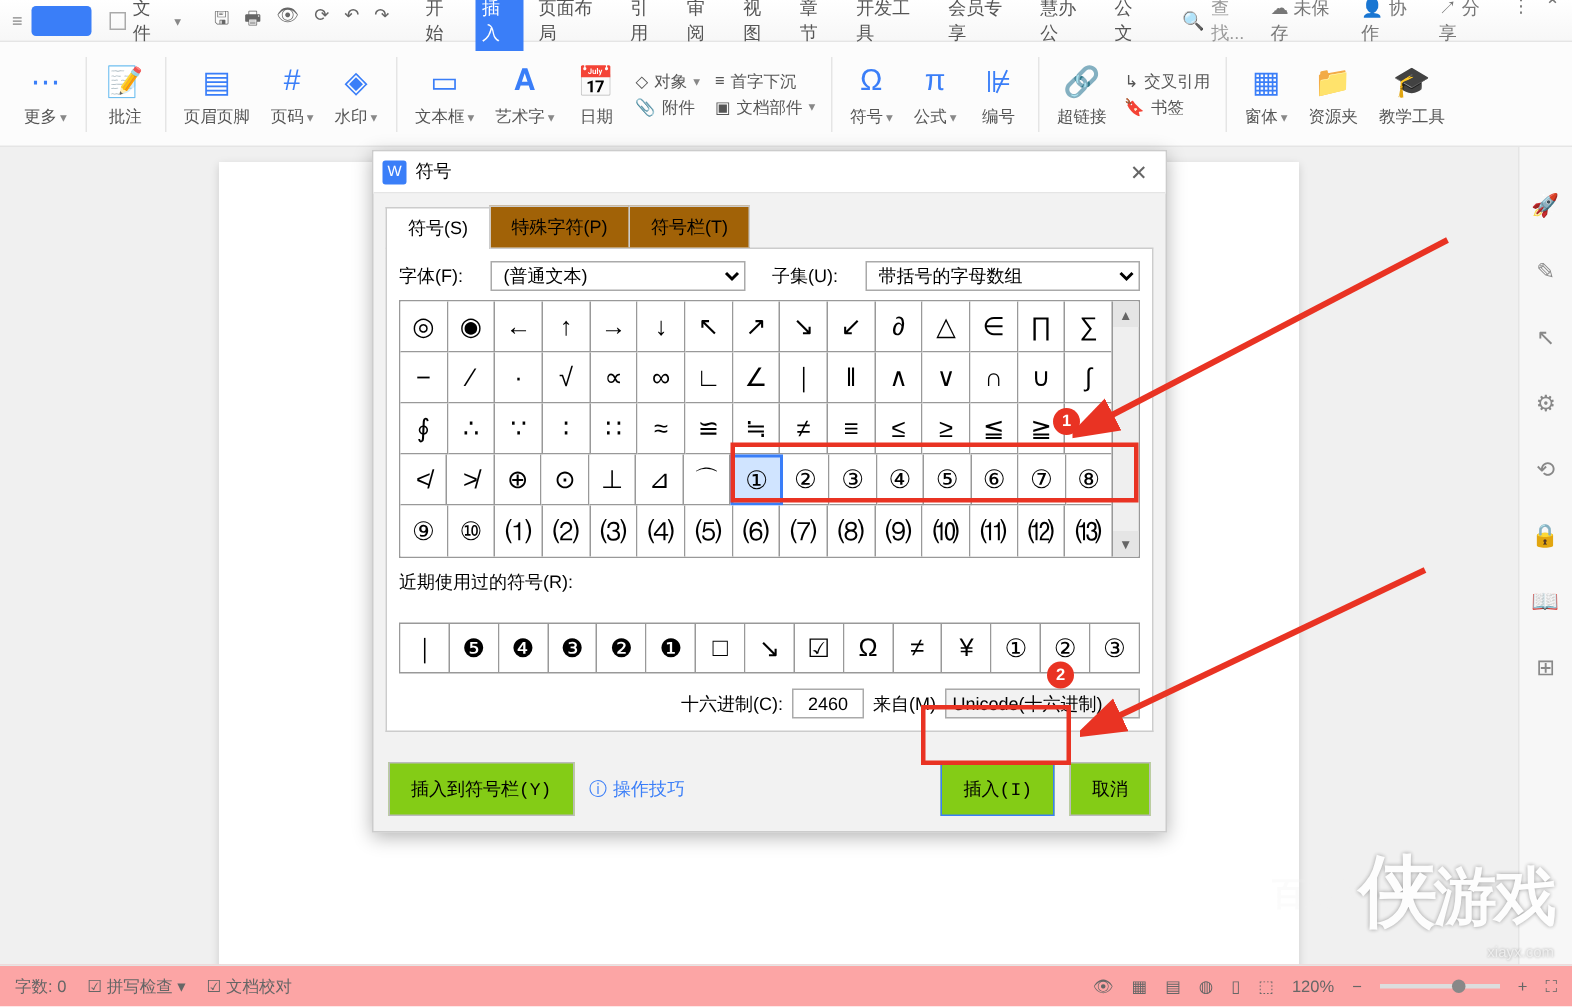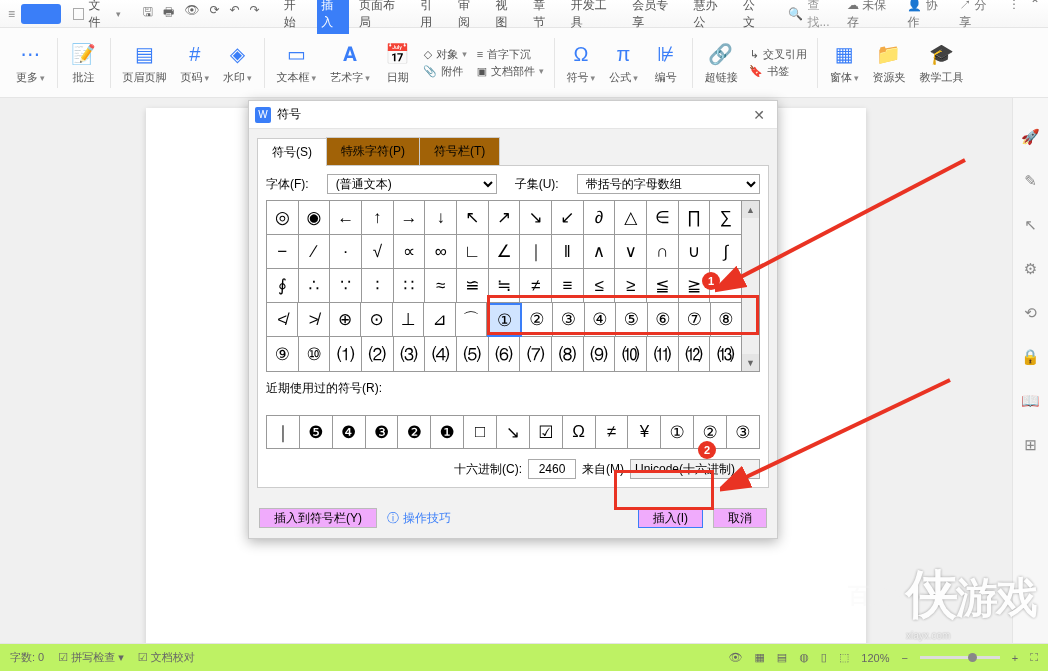--- a/index.html
+++ b/index.html
@@ -30,21 +30,21 @@
 
 
 .docarea { position:absolute; top:98px; left:0; right:36px; bottom:28px; background:#f0f0f0; overflow:hidden; }
 .page { position:absolute; left:50%; top:10px; transform:translateX(-50%); width:720px; height:900px; background:#fff; box-shadow:0 2px 6px rgba(0,0,0,0.15); }
 
 
 .sidepanel { position:absolute; right:0; top:98px; width:36px; bottom:28px; background:#f7f7f7; border-left:1px solid #e5e5e5; display:flex; flex-direction:column; align-items:center; padding-top:30px; gap:26px; color:#888; }
 .sidepanel span { font-size:15px; cursor:pointer; }
 
 
-.statusbar { position:absolute; bottom:0; left:0; right:0; height:28px; border-top:1px solid #e5e5e5; background:#bef264; display:flex; align-items:center; padding:0 10px; gap:14px; color:#666; font-size:11px; }
+.statusbar { position:absolute; bottom:0; left:0; right:0; height:28px; border-top:1px solid #e5e5e5; background:#fca5a5; display:flex; align-items:center; padding:0 10px; gap:14px; color:#666; font-size:11px; }
 .statusbar .right { margin-left:auto; display:flex; gap:12px; align-items:center; }
 .zoom-track { width:80px; height:3px; background:#ddd; position:relative; }
 .zoom-thumb { position:absolute; left:48px; top:-3px; width:9px; height:9px; background:#888; border-radius:50%; }
 
 
 .dialog { position:absolute; left:248px; top:100px; width:530px; background:#f2f2f2; border:1px solid #ccc; box-shadow:0 3px 12px rgba(0,0,0,0.3); }
 .dlg-title { height:28px; background:#fff; border-bottom:1px solid #e5e5e5; display:flex; align-items:center; padding:0 6px; gap:6px; }
 .dlg-title .ico { width:16px; height:16px; background:#3a7ef8; color:#fff; font-size:10px; display:flex; align-items:center; justify-content:center; border-radius:2px; }
 .dlg-title .close { margin-left:auto; cursor:pointer; font-size:14px; color:#666; padding:0 6px; }
 .dlg-body { padding:8px 8px 10px 8px; }
@@ -69,34 +69,34 @@
 
 .recent-label { margin:8px 0 18px 0; font-size:12px; }
 .recent-row { display:flex; border:1px solid #999; }
 .recent-row .gcell { height:32px; border-bottom:none; }
 
 .codebar { display:flex; align-items:center; justify-content:flex-end; gap:6px; margin-top:10px; font-size:12px; }
 .codebar input { width:48px; height:20px; border:1px solid #aaa; text-align:center; font-size:12px; }
 .codebar .from-sel { width:130px; height:20px; border:1px solid #aaa; background:#f2f2f2; padding:0 4px; display:flex; align-items:center; }
 
 .dlg-buttons { display:flex; align-items:center; padding:10px; gap:10px; }
-.btn { height:20px; padding:0 14px; border:1px solid #bbb; background:#f0abfc; cursor:pointer; display:flex; align-items:center; font-size:12px; }
+.btn { height:36px; padding:0 14px; border:1px solid #bbb; background:#84cc16; cursor:pointer; display:flex; align-items:center; font-size:12px;font-family:Liberation Mono, monospace; }
 .btn.primary { border:1px solid #3a7ef8; }
 .link { color:#3a7ef8; cursor:pointer; display:flex; align-items:center; gap:4px; }
 .spacer { flex:1; }
 
 
 .redbox { position:absolute; border:3px solid #e93323; pointer-events:none; }
 .rednum { position:absolute; width:18px; height:18px; border-radius:50%; background:#e93323; color:#fff; font-size:11px; display:flex; align-items:center; justify-content:center; pointer-events:none; font-weight:bold; }
 .arrow { position:absolute; pointer-events:none; }
 
 
 .watermark { position:absolute; right:12px; bottom:30px; color:#fff; opacity:0.9; font-family:"STKaiti","KaiTi",serif; pointer-events:none; }
 .watermark .big { font-size:42px; font-weight:bold; text-shadow:0 0 3px rgba(0,0,0,0.4); letter-spacing:-2px; }
-.watermark .small { font-size:10px; text-align:left; color:#eee; text-shadow:0 0 2px rgba(0,0,0,0.4); }
+.watermark .small { font-size:10px; text-align:right; color:#eee; text-shadow:0 0 2px rgba(0,0,0,0.4); }
 .bdwm { position:absolute; right:112px; bottom:60px; color:#f0f0f0; opacity:0.25; font-size:22px; pointer-events:none; font-weight:bold; }
 </style>
 </head>
 <body>
 
 <div class="titlebar">
   <span style="color:#888;">≡</span>
   <div class="blue-tab"></div>
   <div class="file-menu">
     <span style="width:12px;height:12px;border:1px solid #aaa;display:inline-block;"></span>

